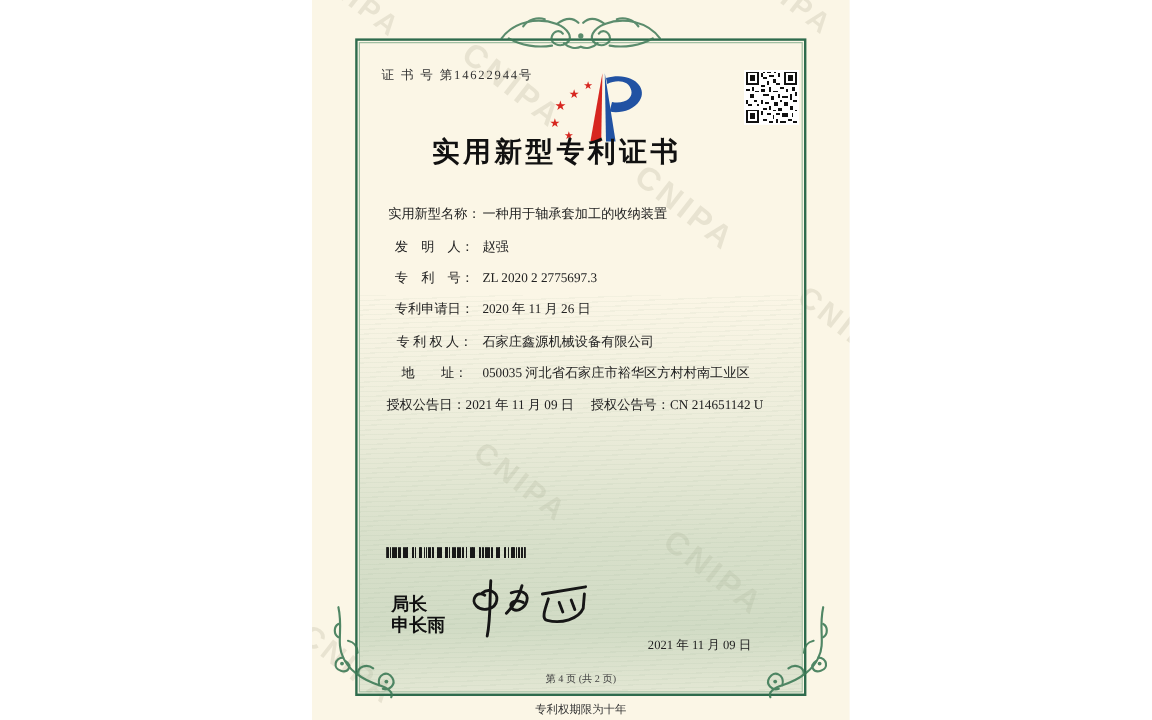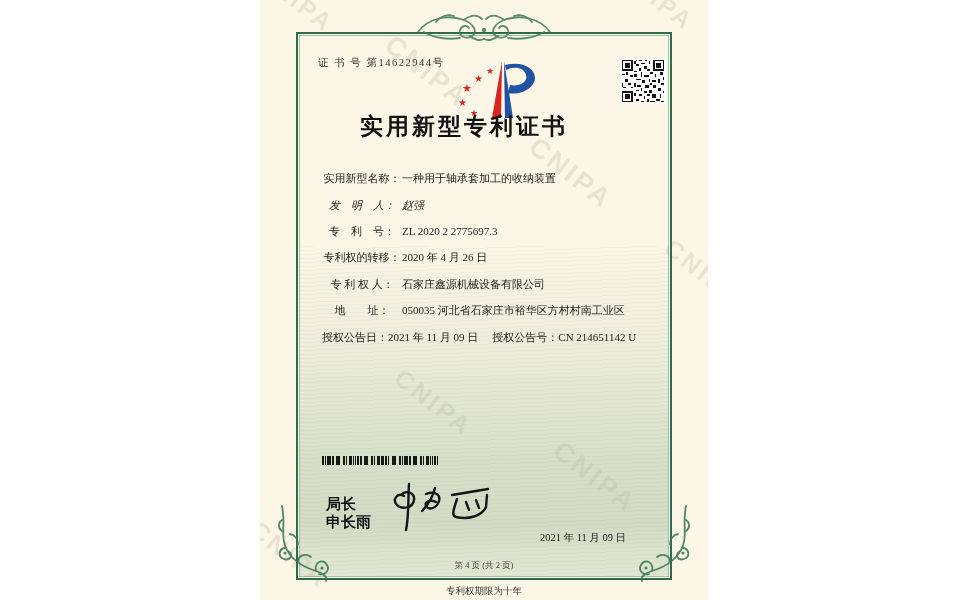--- a/index.html
+++ b/index.html
@@ -182,28 +182,28 @@
           <rect x="23" y="26" width="2" height="1"></rect>
           <rect x="26" y="27" width="2" height="1"></rect>
       </g>
     </svg>
 
     <div class="title">实用新型专利证书</div>
 
     <div class="row" style="top:171px;">
       <span class="lbl">实用新型名称：</span><span>一种用于轴承套加工的收纳装置</span>
     </div>
-    <div class="row" style="top:198px;font-style:italic;">
+    <div class="row" style="top:198px;">
       <span class="lbl">发　明　人：</span><span>赵强</span>
     </div>
     <div class="row" style="top:224px;">
       <span class="lbl">专　利　号：</span><span>ZL 2020 2 2775697.3</span>
     </div>
     <div class="row" style="top:250px;">
-      <span class="lbl">专利权的转移：</span><span>2020 年 4 月 26 日</span>
+      <span class="lbl">专利申请日：</span><span>2020 年 11 月 26 日</span>
     </div>
     <div class="row" style="top:277px;">
       <span class="lbl">专 利 权 人：</span><span>石家庄鑫源机械设备有限公司</span>
     </div>
     <div class="row" style="top:303px;">
       <span class="lbl">地　　址：</span><span>050035 河北省石家庄市裕华区方村村南工业区</span>
     </div>
     <div class="row" style="top:330px;">
       <span>授权公告日：</span><span>2021 年 11 月 09 日</span><span class="grant2">授权公告号：</span><span>CN 214651142 U</span>
     </div>

